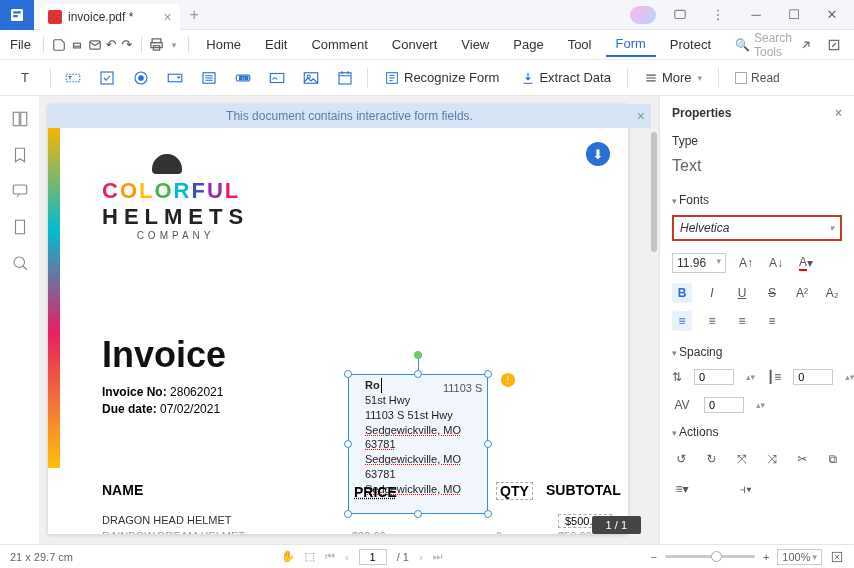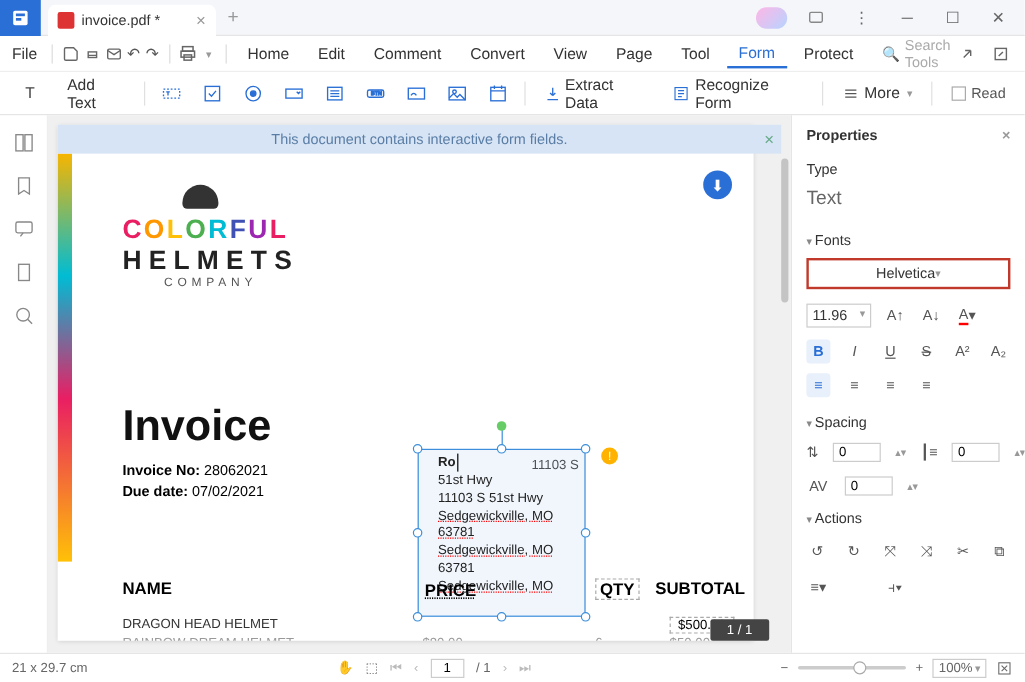--- a/index.html
+++ b/index.html
@@ -99,21 +99,21 @@
 .vscroll { position: absolute; top: 36px; right: 2px; width: 6px; height: 120px; background: #c4c4c4; border-radius: 3px; }
 
 
 .props { width: 195px; border-left: 1px solid #e5e5e5; padding: 10px 12px; font-size: 12px; color: #333; overflow: hidden; }
 .props-h { display: flex; justify-content: space-between; font-weight: 600; margin-bottom: 14px; }
 .props-close { color: #999; cursor: pointer; }
 .prop-lbl { font-size: 12px; color: #333; margin-bottom: 9px; }
 .prop-val { font-size: 16px; color: #666; margin-bottom: 18px; }
 .sect-h { font-size: 12px; color: #333; margin: 10px 0 8px; } 
 .sect-h::before { content: "▾ "; font-size: 9px; color: #888; }
-.font-sel { border: 2px solid #c0392b; padding: 4px 6px; display: flex; justify-content: center; align-items: center; margin-bottom: 12px; }
+.font-sel { border: 2px solid #c0392b; padding: 4px 6px; display: flex; justify-content: space-between; align-items: center; margin-bottom: 12px; font-style: italic; }
 .size-row { display: flex; align-items: center; gap: 10px; margin-bottom: 10px; }
 .size-sel { border: 1px solid #ccc; padding: 2px 4px; width: 54px; display: flex; justify-content: space-between; }
 .fmt-row { display: flex; gap: 10px; margin-bottom: 8px; align-items: center; }
 .fmt-btn { width: 20px; height: 20px; display: flex; align-items: center; justify-content: center; cursor: pointer; color: #555; border-radius: 3px;}
 .fmt-btn.bold { font-weight:800; color:#2a6fd6; background:#e8f0fb; }
 .align-row { display: flex; gap: 10px; margin: 8px 0 14px; }
 .spc-row { display: flex; gap: 12px; align-items: center; margin-bottom: 8px; }
 .spc-input { border: 1px solid #ccc; width: 40px; padding: 1px 4px; font-size: 11px; }
 .act-row { display: flex; gap: 12px; margin: 10px 0; color: #777; }
 
@@ -218,23 +218,20 @@
           <path d="M9 15l6-6"></path>
         </svg>
       </span>
   </div>
 </div>
 
 <div class="toolbar">
   <div class="tool-btn">
       <span class="tool-icon">T</span>
     </div>
-  <div class="tool-btn">
-      <span class="tool-label">Add Text</span>
-    </div>
   <div class="tool-sep"></div>
   <div class="tool-btn icon-only">
       <svg width="18" height="18" viewBox="0 0 24 24" fill="none" stroke="#2a6fd6" stroke-width="1.5">
         <rect x="3" y="7" width="18" height="10" stroke-dasharray="2 2"></rect>
         <path d="M8 10v4M6 10h4"></path>
       </svg>
     </div>
   <div class="tool-btn icon-only">
       <svg width="18" height="18" viewBox="0 0 24 24" fill="none" stroke="#2a6fd6" stroke-width="1.5">
         <rect x="4" y="4" width="16" height="16"></rect>
@@ -278,32 +275,32 @@
         <path d="M3 17l5-5 4 4 3-3 6 6"></path>
       </svg>
     </div>
   <div class="tool-btn icon-only">
       <svg width="18" height="18" viewBox="0 0 24 24" fill="none" stroke="#2a6fd6" stroke-width="1.5">
         <rect x="4" y="5" width="16" height="15"></rect>
         <path d="M4 9h16M8 3v4M16 3v4"></path>
       </svg>
     </div>
   <div class="tool-sep"></div>
-  <div class="tool-btn">
-    <svg width="14" height="14" viewBox="0 0 24 24" fill="none" stroke="#2a6fd6" stroke-width="2">
-        <path d="M12 3v12m0 0l-4-4m4 4l4-4M4 21h16"></path>
-      </svg>
-    <span class="tool-label">Extract Data</span>
-  </div>
   <div class="tool-btn">
     <svg width="16" height="16" viewBox="0 0 24 24" fill="none" stroke="#2a6fd6" stroke-width="1.5">
         <rect x="4" y="4" width="16" height="16"></rect>
         <path d="M8 8h8M8 12h8M8 16h5"></path>
       </svg>
     <span class="tool-label">Recognize Form</span>
+  </div>
+  <div class="tool-btn">
+    <svg width="14" height="14" viewBox="0 0 24 24" fill="none" stroke="#2a6fd6" stroke-width="2">
+        <path d="M12 3v12m0 0l-4-4m4 4l4-4M4 21h16"></path>
+      </svg>
+    <span class="tool-label">Extract Data</span>
   </div>
   <div class="tool-sep"></div>
   <div class="tool-btn">
     <svg width="14" height="14" viewBox="0 0 24 24" fill="none" stroke="#555" stroke-width="2">
         <path d="M4 7h16M4 12h16M4 17h16"></path>
       </svg>
     <span class="tool-label">More</span>
       <span style="font-size:9px;color:#999;margin-left:2px">▾</span>
   </div>
   <div class="tool-sep"></div>

